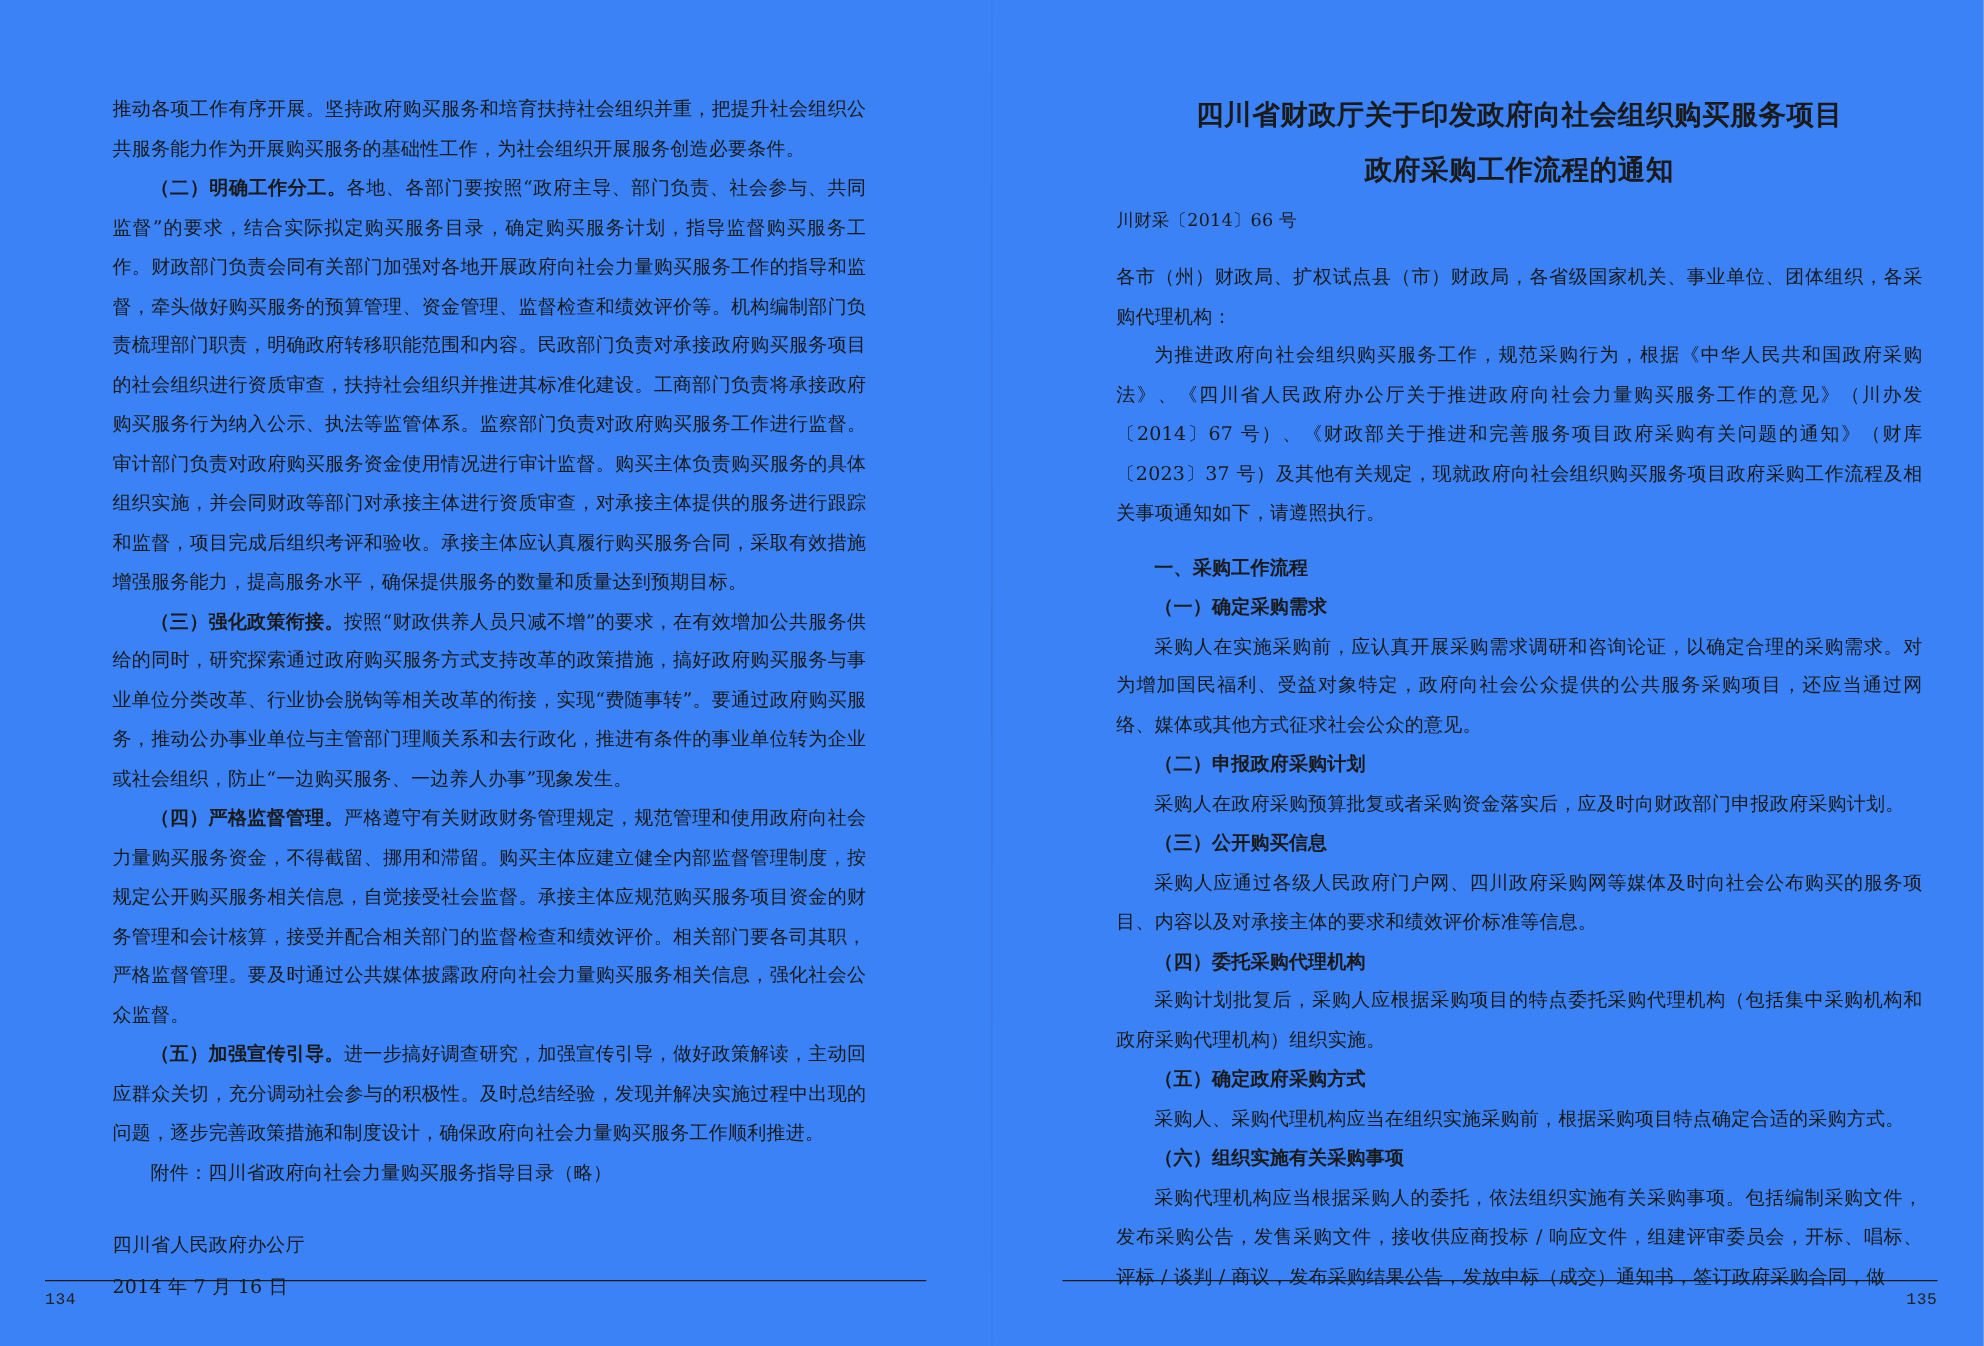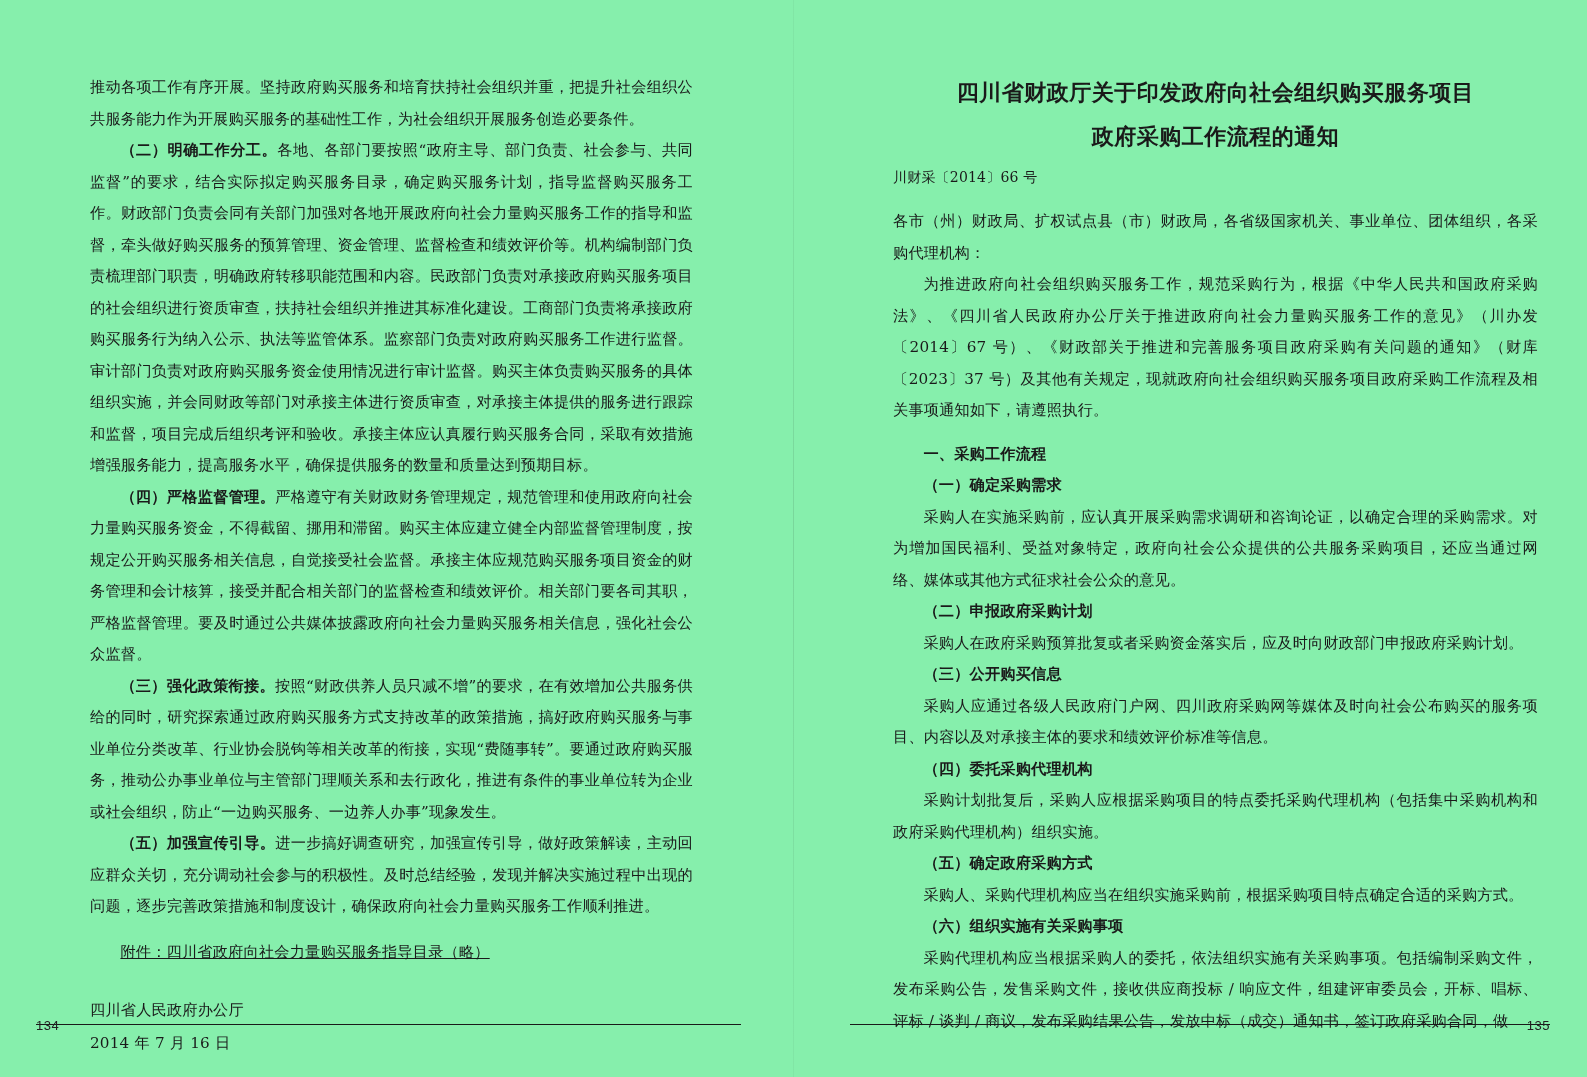--- a/index.html
+++ b/index.html
@@ -11,21 +11,21 @@
     width: 1587px;
     height: 1077px;
     font-family: "DejaVu Serif", "Liberation Serif", serif;
     color: #1a1a1a;
     overflow: hidden;
   }
   .page {
     position: relative;
     width: 1587px;
     height: 1077px;
-    background: #86efac;
+    background: #3b82f6;
   }
   .spread {
     position: absolute;
     top: 0; left: 0; right: 0; bottom: 0;
     display: flex;
   }
   .leaf {
     position: relative;
     width: 793px;
     height: 1077px;
@@ -87,29 +87,28 @@
     text-align: right;
     padding-right: 8px;
   }
   .signature-block p {
     text-indent: 0;
     line-height: 33px;
   }
 
   .attachment {
     text-indent: 2em;
-    margin-top: 14px;
-    text-decoration: underline;
+    margin-top: 0;
   }
 
   .folio {
     position: absolute;
-    bottom: 44px;
+    bottom: 30px;
     font-size: 13px;
-    font-family: Liberation Sans, sans-serif;
+    font-family: Liberation Mono, monospace;
     color: #222;
     letter-spacing: 0.5px;
   }
   .folio.left  { left: 36px; }
   .folio.right { right: 36px; }
 
   .rule {
     position: absolute;
     bottom: 52px;
     height: 1px;
@@ -123,23 +122,23 @@
 
 <div class="page">
   <div class="spread">
 
     <div class="leaf left">
 
       <p class="noindent">推动各项工作有序开展。坚持政府购买服务和培育扶持社会组织并重，把提升社会组织公共服务能力作为开展购买服务的基础性工作，为社会组织开展服务创造必要条件。</p>
 
       <p class="indent"><span class="lead-bold">（二）明确工作分工。</span><span>各地、各部门要按照“政府主导、部门负责、社会参与、共同监督”的要求，结合实际拟定购买服务目录，确定购买服务计划，指导监督购买服务工作。财政部门负责会同有关部门加强对各地开展政府向社会力量购买服务工作的指导和监督，牵头做好购买服务的预算管理、资金管理、监督检查和绩效评价等。机构编制部门负责梳理部门职责，明确政府转移职能范围和内容。民政部门负责对承接政府购买服务项目的社会组织进行资质审查，扶持社会组织并推进其标准化建设。工商部门负责将承接政府购买服务行为纳入公示、执法等监管体系。监察部门负责对政府购买服务工作进行监督。审计部门负责对政府购买服务资金使用情况进行审计监督。购买主体负责购买服务的具体组织实施，并会同财政等部门对承接主体进行资质审查，对承接主体提供的服务进行跟踪和监督，项目完成后组织考评和验收。承接主体应认真履行购买服务合同，采取有效措施增强服务能力，提高服务水平，确保提供服务的数量和质量达到预期目标。</span></p>
 
+      <p class="indent"><span class="lead-bold">（三）强化政策衔接。</span><span>按照“财政供养人员只减不增”的要求，在有效增加公共服务供给的同时，研究探索通过政府购买服务方式支持改革的政策措施，搞好政府购买服务与事业单位分类改革、行业协会脱钩等相关改革的衔接，实现“费随事转”。要通过政府购买服务，推动公办事业单位与主管部门理顺关系和去行政化，推进有条件的事业单位转为企业或社会组织，防止“一边购买服务、一边养人办事”现象发生。</span></p>
+
       <p class="indent"><span class="lead-bold">（四）严格监督管理。</span><span>严格遵守有关财政财务管理规定，规范管理和使用政府向社会力量购买服务资金，不得截留、挪用和滞留。购买主体应建立健全内部监督管理制度，按规定公开购买服务相关信息，自觉接受社会监督。承接主体应规范购买服务项目资金的财务管理和会计核算，接受并配合相关部门的监督检查和绩效评价。相关部门要各司其职，严格监督管理。要及时通过公共媒体披露政府向社会力量购买服务相关信息，强化社会公众监督。</span></p>
-
-      <p class="indent"><span class="lead-bold">（三）强化政策衔接。</span><span>按照“财政供养人员只减不增”的要求，在有效增加公共服务供给的同时，研究探索通过政府购买服务方式支持改革的政策措施，搞好政府购买服务与事业单位分类改革、行业协会脱钩等相关改革的衔接，实现“费随事转”。要通过政府购买服务，推动公办事业单位与主管部门理顺关系和去行政化，推进有条件的事业单位转为企业或社会组织，防止“一边购买服务、一边养人办事”现象发生。</span></p>
 
       <p class="indent"><span class="lead-bold">（五）加强宣传引导。</span><span>进一步搞好调查研究，加强宣传引导，做好政策解读，主动回应群众关切，充分调动社会参与的积极性。及时总结经验，发现并解决实施过程中出现的问题，逐步完善政策措施和制度设计，确保政府向社会力量购买服务工作顺利推进。</span></p>
 
       <p class="attachment">附件：四川省政府向社会力量购买服务指导目录（略）</p>
 
       <div class="signature-block">
         <p>四川省人民政府办公厅</p>
         <p>2014 年 7 月 16 日</p>
       </div>
 

